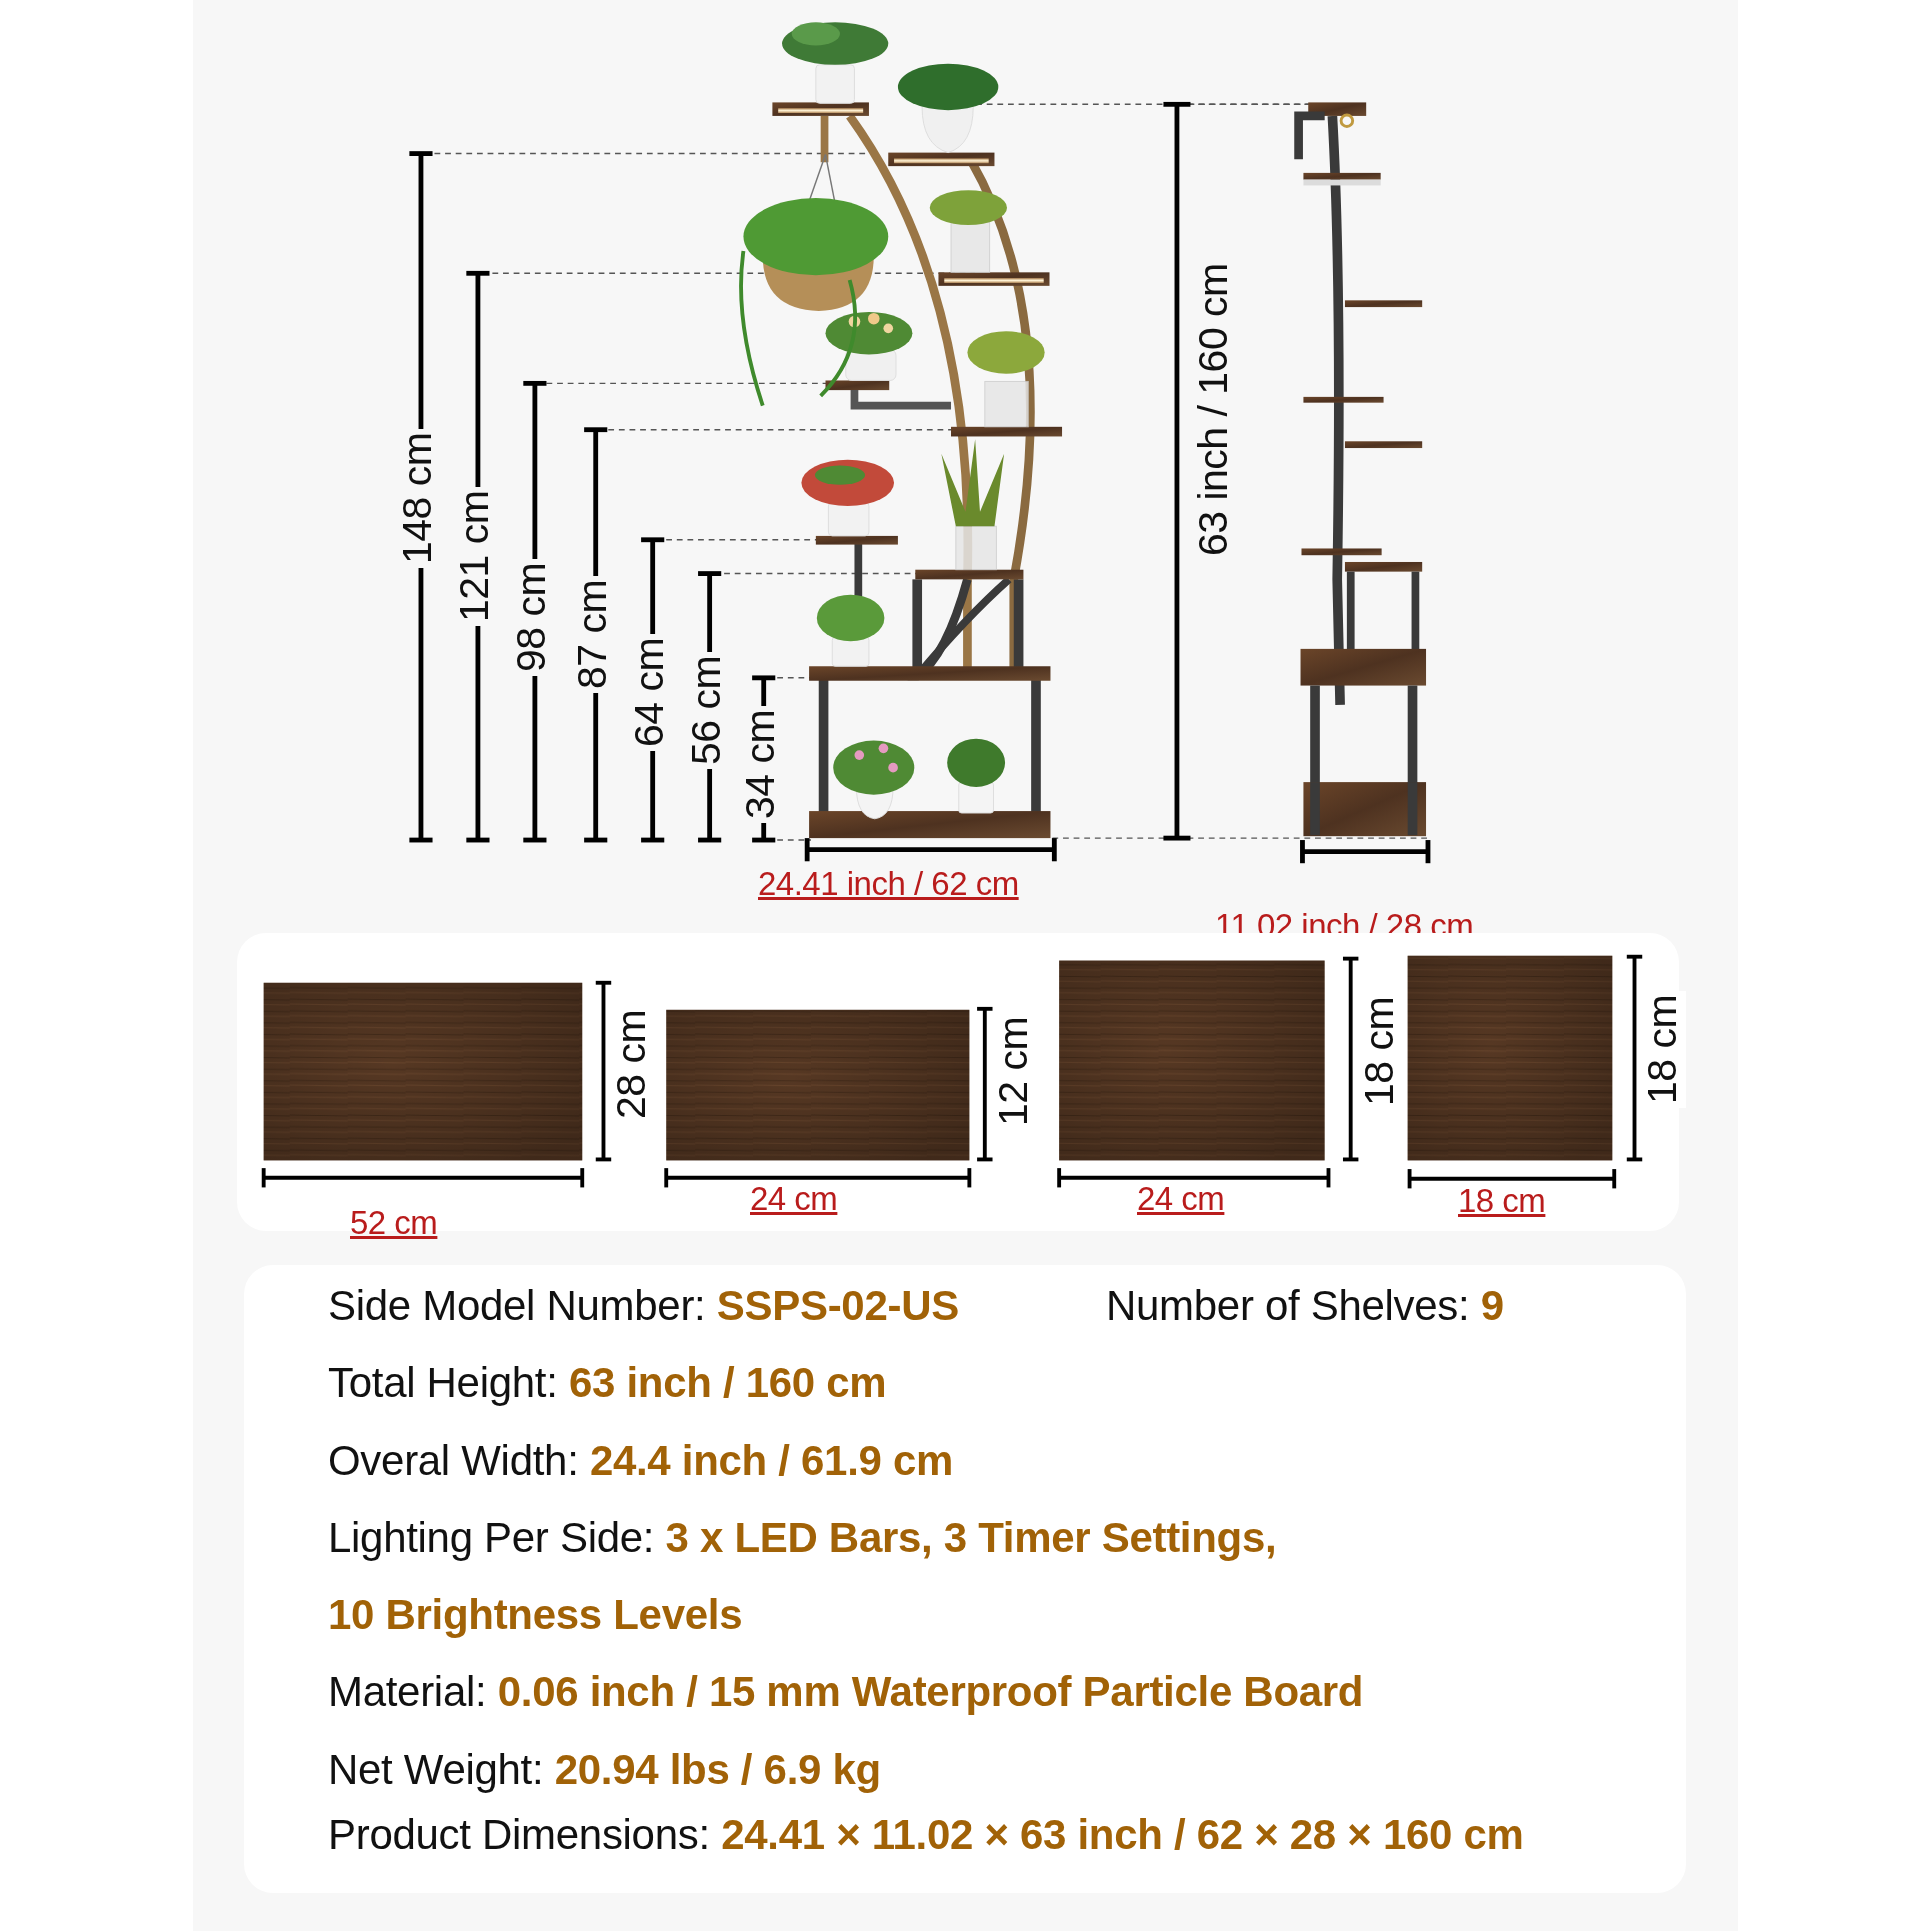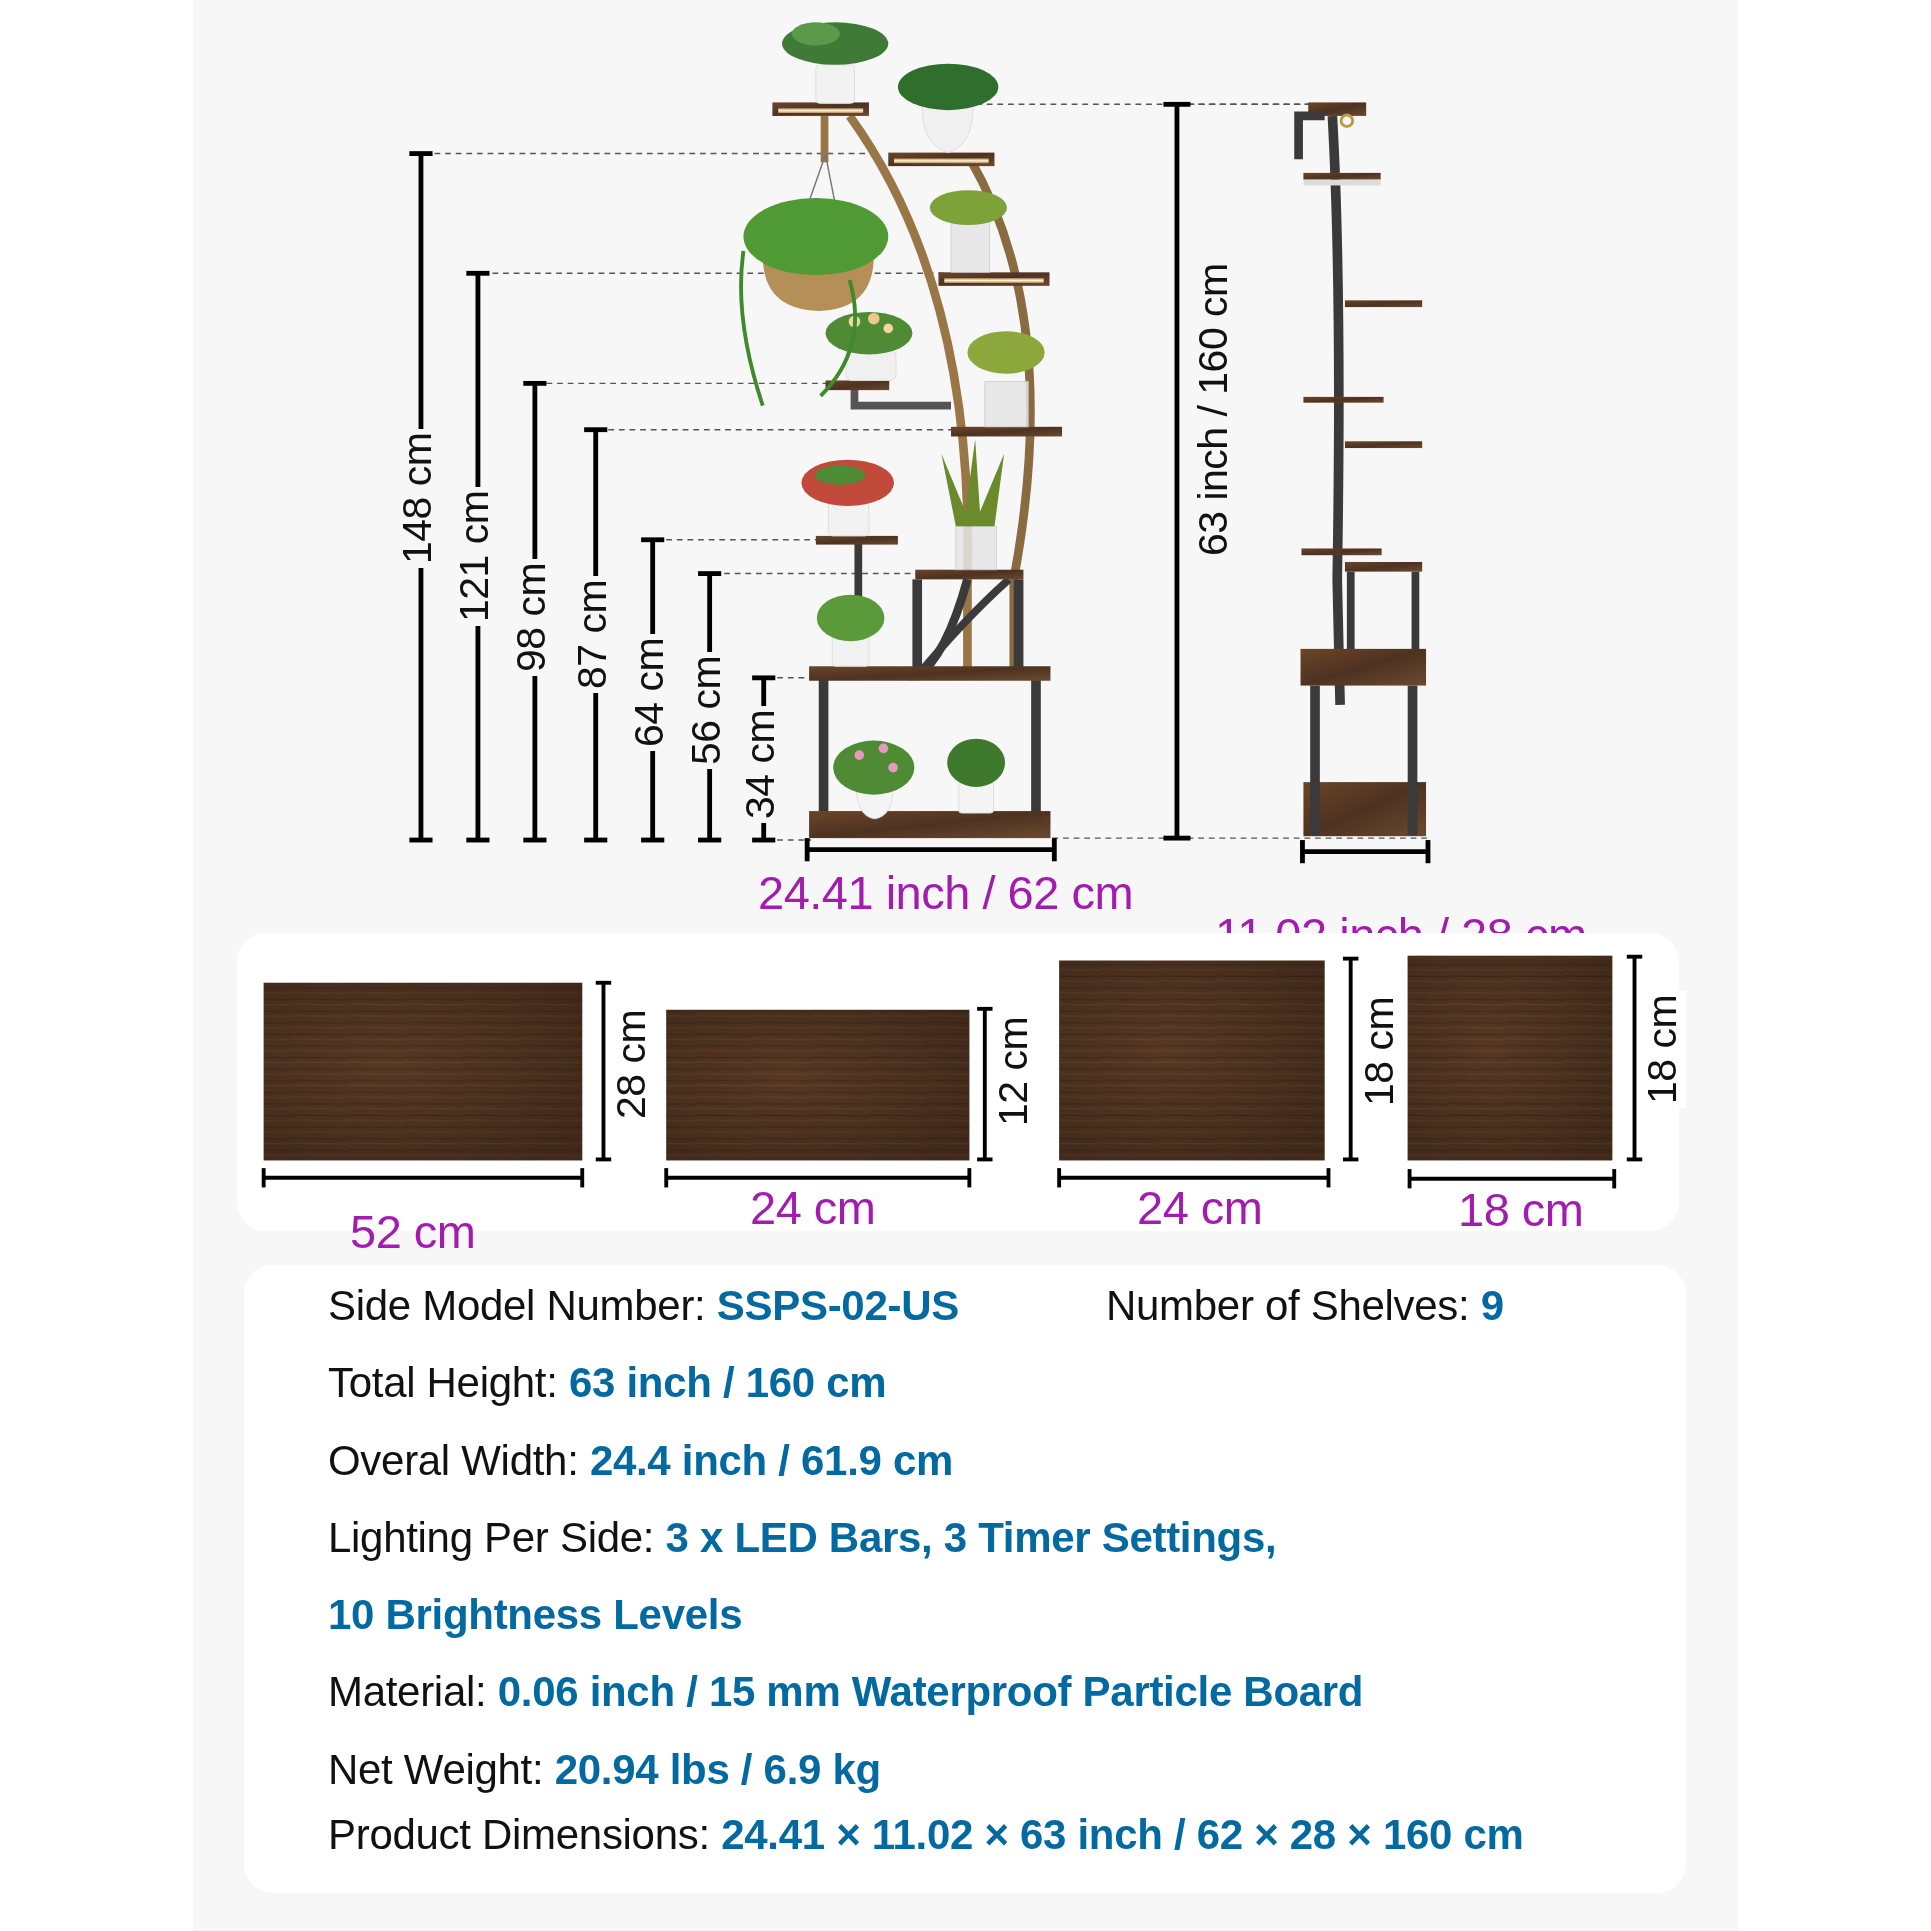--- a/index.html
+++ b/index.html
@@ -1,25 +1,25 @@
 <!DOCTYPE html>
 <html><head>
 <meta charset="utf-8">
 <style>
   html, body { margin:0; padding:0; }
   body { width:1931px; height:1931px; background:#ffffff; position:relative; overflow:hidden;
          font-family:"Liberation Sans", "DejaVu Sans", sans-serif; color:#111; }
   .panel { position:absolute; left:193px; top:0; width:1545px; height:1931px; background:#f7f7f7; }
-  .dimlabel { position:absolute; font-size:47px; color:#a21caf; white-space:nowrap; letter-spacing:-0.5px; }
+  .dimlabel { position:absolute; font-size:33px; color:#b91c1c; white-space:nowrap; letter-spacing:-0.5px;text-decoration:underline; }
   .vlabel { position:absolute; font-size:41px; color:#111; white-space:nowrap; transform-origin:0 0;
             transform:rotate(-90deg); background:#f7f7f7; padding:0 3.9px; letter-spacing:-0.5px; }
   .vlabel.onwhite { background:#ffffff; }
   .card { position:absolute; background:#ffffff; border-radius:29px; }
   .spec-row { position:absolute; left:328px; font-size:42px; white-space:nowrap; color:#111; letter-spacing:-0.3px; }
-  .spec-val { color:#0369a1; font-weight:bold; }
+  .spec-val { color:#a16207; font-weight:bold; }
   svg { position:absolute; left:0; top:0; overflow:visible; }
 </style>
 </head>
 <body>
 
 <div class="panel"></div>
 
 <div>
   <svg width="1931" height="927" viewBox="0 0 2000 960">
     <defs>

